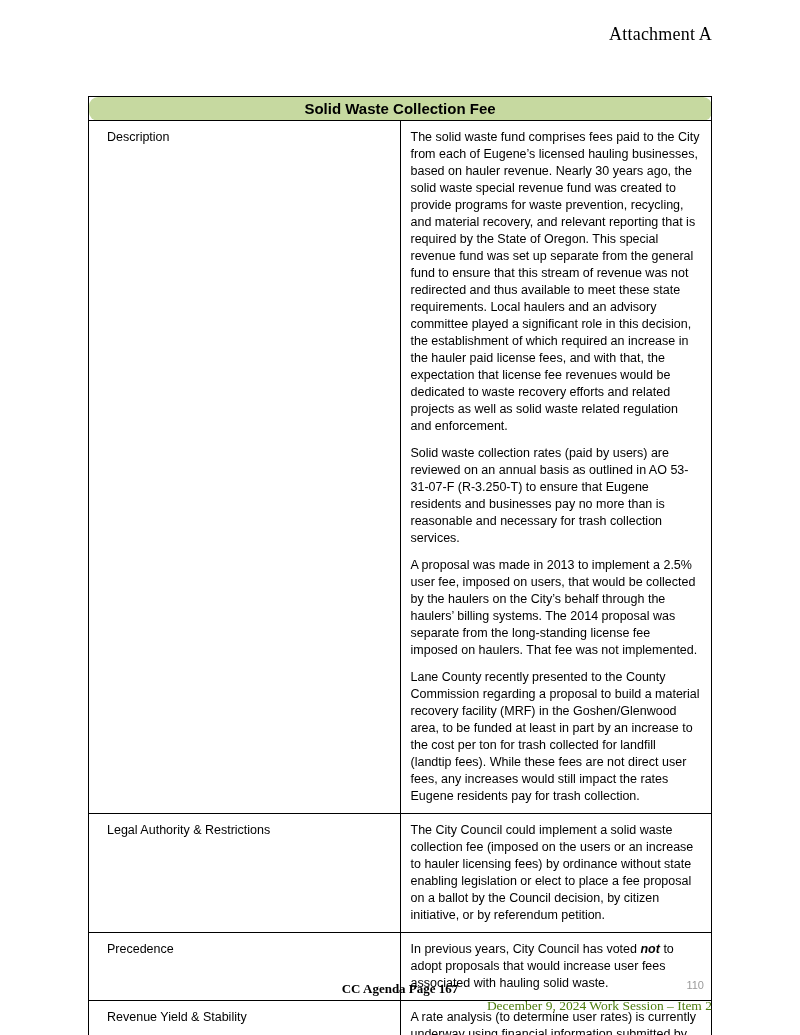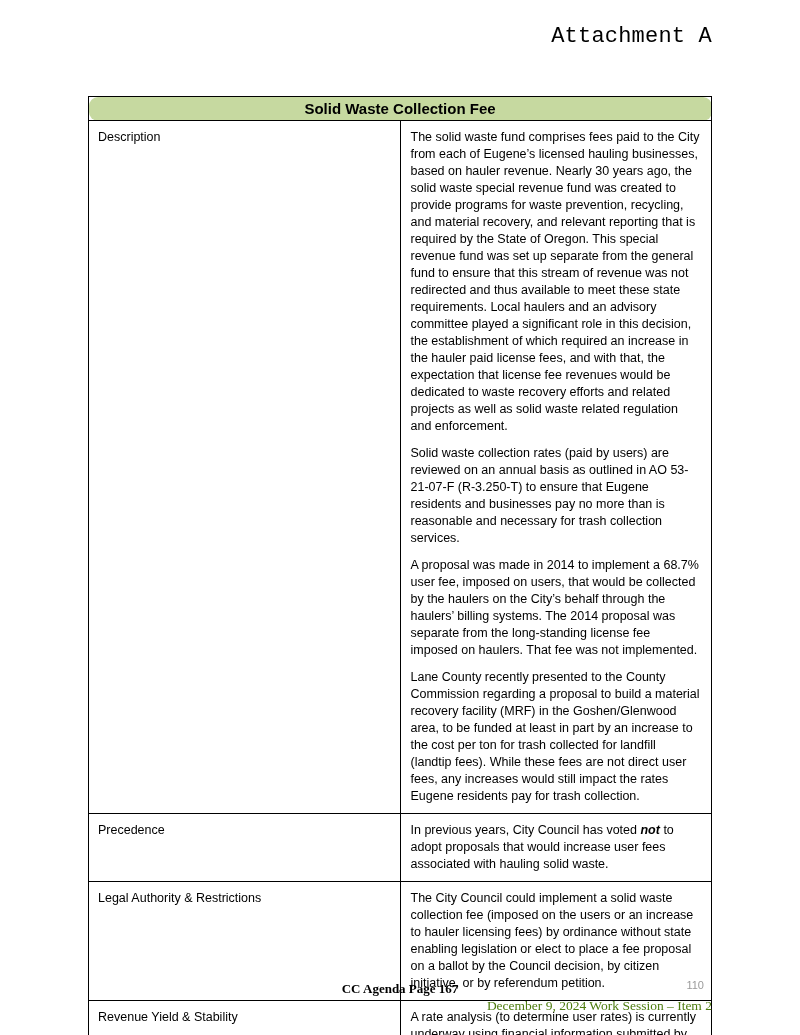--- a/index.html
+++ b/index.html
@@ -10,22 +10,22 @@
     margin: 0 auto;
     background: #ffffff;
     font-family: "Liberation Sans", sans-serif;
     color: #000000;
     overflow: hidden;
   }
   .attachment-label {
     position: absolute;
     top: 24px;
     right: 88px;
-    font-family: Liberation Mono, monospace;
-    font-size: 22px;
+    font-family: Liberation Serif, serif;
+    font-size: 18px;
     letter-spacing: 0.2px;
   }
   .doc-titles {
     position: absolute;
     top: 46px;
     left: 0;
     width: 100%;
     text-align: center;
     font-weight: bold;
     font-size: 12.5px;
@@ -47,21 +47,21 @@
     background: #c6d9a0;
     font-size: 15px;
     font-weight: bold;
     padding: 3px 4px;
     text-align: center;
     border-radius: 9px;
   }
   td.label-cell {
     width: 175px;
     vertical-align: top;
-    padding: 8px 9px;
+    padding: 8px 18px;
     font-size: 12.5px;
     line-height: 17px;
   }
   td.content-cell {
     vertical-align: top;
     padding: 8px 11px 8px 10px;
     font-size: 12.5px;
     line-height: 17px;
   }
   td.content-cell p { margin: 0 0 10px 0; }
@@ -123,37 +123,37 @@
   <table class="summary-table">
     <tbody>
       <tr>
         <th class="table-header" colspan="2">Solid Waste Collection Fee</th>
       </tr>
 
       <tr>
         <td class="label-cell">Description</td>
         <td class="content-cell">
           <p>The solid waste fund comprises fees paid to the City from each of Eugene’s licensed hauling businesses, based on hauler revenue. Nearly 30 years ago, the solid waste special revenue fund was created to provide programs for waste prevention, recycling, and material recovery, and relevant reporting that is required by the State of Oregon. This special revenue fund was set up separate from the general fund to ensure that this stream of revenue was not redirected and thus available to meet these state requirements. Local haulers and an advisory committee played a significant role in this decision, the establishment of which required an increase in the hauler paid license fees, and with that, the expectation that license fee revenues would be dedicated to waste recovery efforts and related projects as well as solid waste related regulation and enforcement.</p>
-          <p>Solid waste collection rates (paid by users) are reviewed on an annual basis as outlined in AO 53-21-07-F (R-3.250-T) to ensure that Eugene residents and businesses pay no more than is reasonable and necessary for trash collection services.</p>
-          <p>A proposal was made in 2014 to implement a 68.7% user fee, imposed on users, that would be collected by the haulers on the City’s behalf through the haulers’ billing systems. The 2014 proposal was separate from the long-standing license fee imposed on haulers. That fee was not implemented.</p>
+          <p>Solid waste collection rates (paid by users) are reviewed on an annual basis as outlined in AO 53-31-07-F (R-3.250-T) to ensure that Eugene residents and businesses pay no more than is reasonable and necessary for trash collection services.</p>
+          <p>A proposal was made in 2013 to implement a 2.5% user fee, imposed on users, that would be collected by the haulers on the City’s behalf through the haulers’ billing systems. The 2014 proposal was separate from the long-standing license fee imposed on haulers. That fee was not implemented.</p>
           <p>Lane County recently presented to the County Commission regarding a proposal to build a material recovery facility (MRF) in the Goshen/Glenwood area, to be funded at least in part by an increase to the cost per ton for trash collected for landfill (landtip fees). While these fees are not direct user fees, any increases would still impact the rates Eugene residents pay for trash collection.</p>
+        </td>
+      </tr>
+
+      <tr>
+        <td class="label-cell">Legal Authority &amp; Restrictions</td>
+        <td class="content-cell">
+          <p>The City Council could implement a solid waste collection fee (imposed on the users or an increase to hauler licensing fees) by ordinance without state enabling legislation or elect to place a fee proposal on a ballot by the Council decision, by citizen initiative, or by referendum petition.</p>
         </td>
       </tr>
 
       <tr>
         <td class="label-cell">Precedence</td>
         <td class="content-cell">
           <p><span>In previous years, City Council has voted </span><span class="emph-not">not</span><span> to adopt proposals that would increase user fees associated with hauling solid waste.</span></p>
-        </td>
-      </tr>
-
-      <tr>
-        <td class="label-cell">Legal Authority &amp; Restrictions</td>
-        <td class="content-cell">
-          <p>The City Council could implement a solid waste collection fee (imposed on the users or an increase to hauler licensing fees) by ordinance without state enabling legislation or elect to place a fee proposal on a ballot by the Council decision, by citizen initiative, or by referendum petition.</p>
         </td>
       </tr>
 
       <tr>
         <td class="label-cell">Revenue Yield &amp; Stability</td>
         <td class="content-cell">
           <p>A rate analysis (to determine user rates) is currently underway using financial information submitted by Eugene’s licensed haulers and market-based adjustments to the current rate structure. The rate analysis is in process and therefore details about the rate recommendations are still confidential.</p>
 
         </td>
       </tr>

